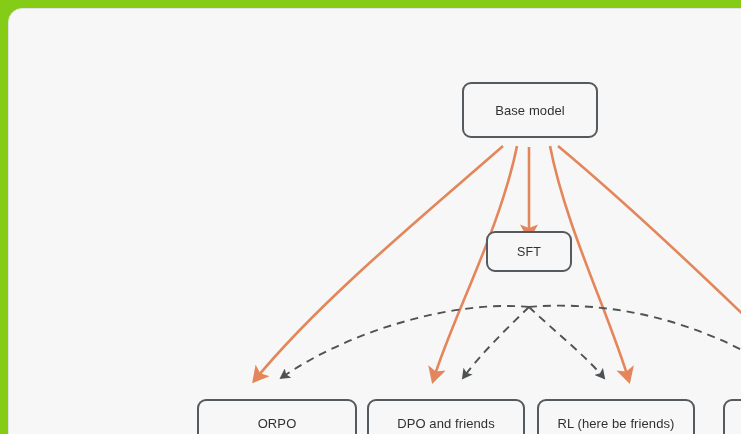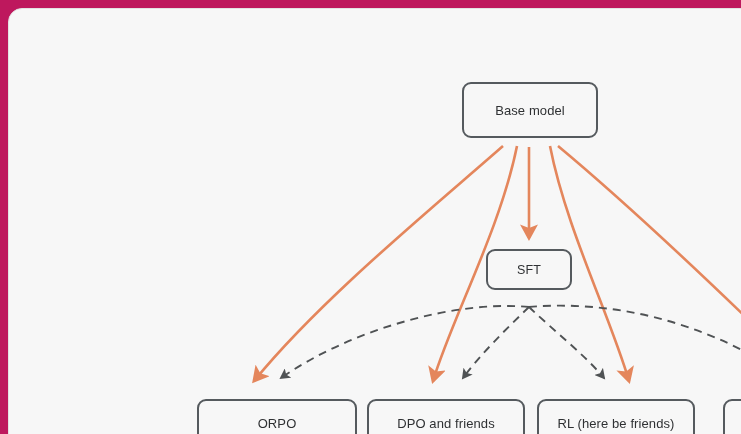--- a/index.html
+++ b/index.html
@@ -8,21 +8,21 @@
     background: #ffffff;
   }
   body {
     font-family: "Liberation Sans", sans-serif;
   }
   #canvas {
     position: relative;
     width: 741px;
     height: 434px;
     overflow: hidden;
-    background: #be185d;
+    background: #84cc16;
   }
   
   #panel {
     position: absolute;
     left: 8px;
     top: 8px;
     width: 860px;       
     height: 560px;      
     background: #f7f7f7;
     border: 1px solid #e2e2e2;
@@ -43,21 +43,21 @@
     border-radius: 9px;
     display: flex;
     align-items: center;
     justify-content: center;
     color: #2f3133;
     font-size: 13px;
     letter-spacing: 0.1px;
     white-space: nowrap;
   }
   #node-base  { left: 462px; top: 82px;  width: 136px; height: 56px; }
-  #node-sft   { left: 486px; top: 249px; width: 86px;  height: 41px; font-size: 12.5px; }
+  #node-sft   { left: 486px; top: 231px; width: 86px;  height: 41px; font-size: 12.5px; }
   #node-orpo  { left: 197px; top: 399px; width: 160px; height: 48px; }
   #node-dpo   { left: 367px; top: 399px; width: 158px; height: 48px; }
   #node-rl    { left: 537px; top: 399px; width: 158px; height: 48px; }
   #node-extra { left: 723px; top: 399px; width: 158px; height: 48px; }
 </style>
 </head>
 <body>
 
 <div id="canvas">
 

